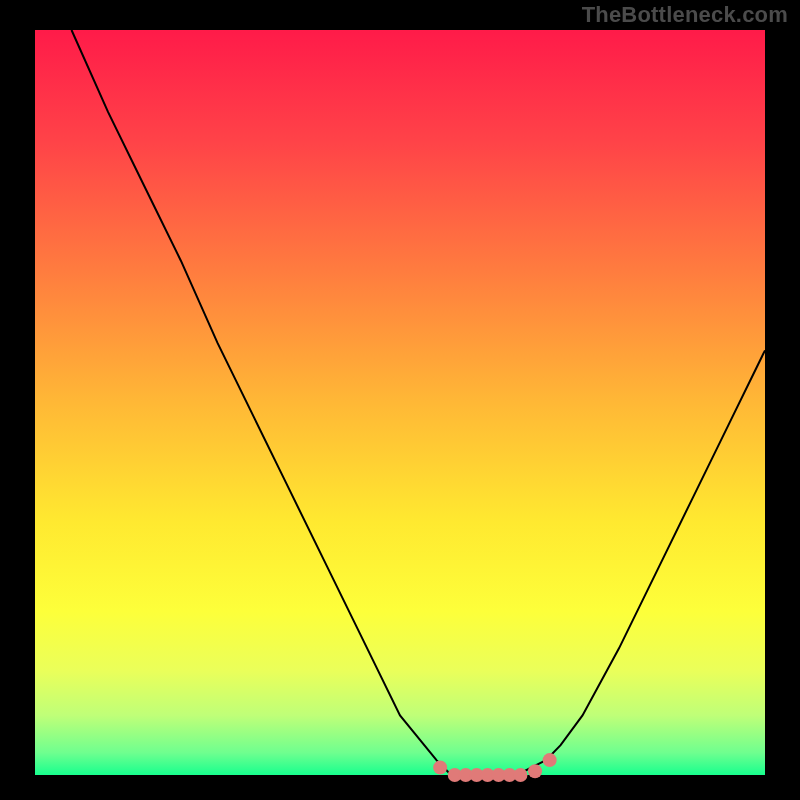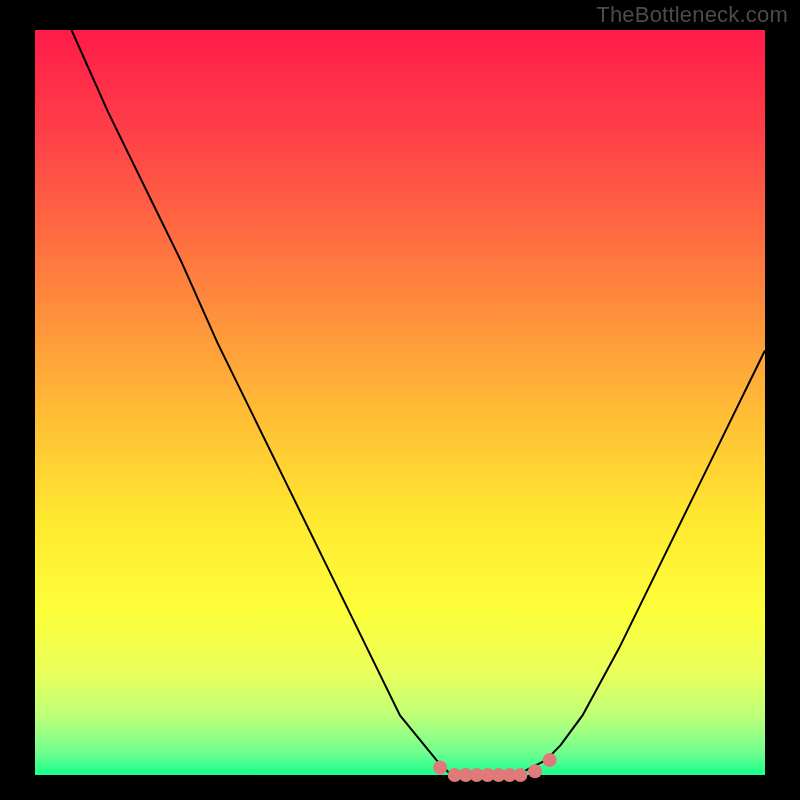--- a/index.html
+++ b/index.html
@@ -16,21 +16,21 @@
     width: 800px;
     height: 800px;
     background: #000000;
   }
   .attribution {
     position: absolute;
     top: 2px;
     right: 12px;
     color: #4b4b4b;
     font-size: 22px;
-    font-weight: 400;
+    font-weight: 700;
     letter-spacing: 0.2px;
     z-index: 10;
     text-align: right;
   }
   svg.plot {
     position: absolute;
     left: 0;
     top: 0;
     width: 800px;
     height: 800px;

